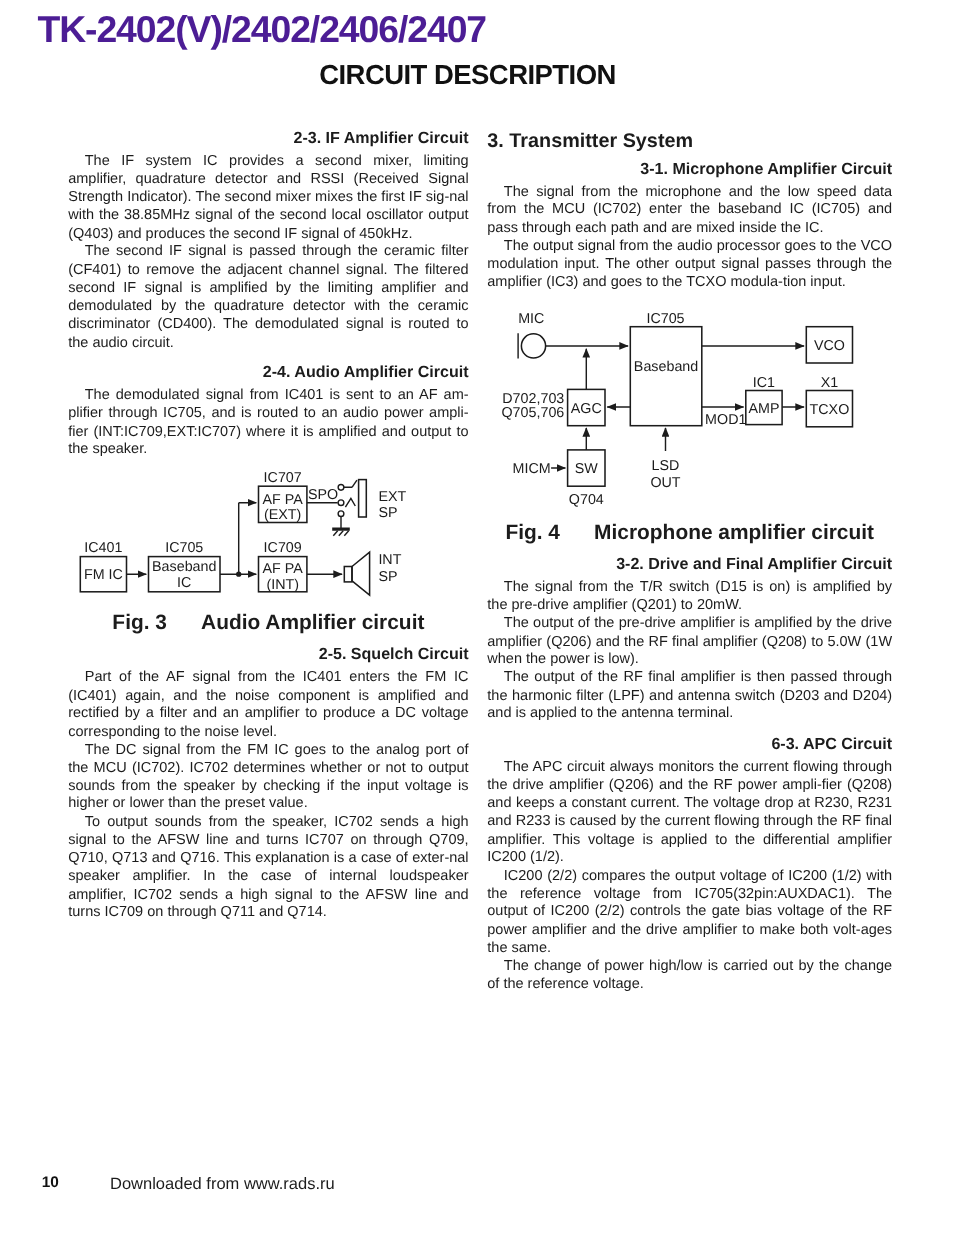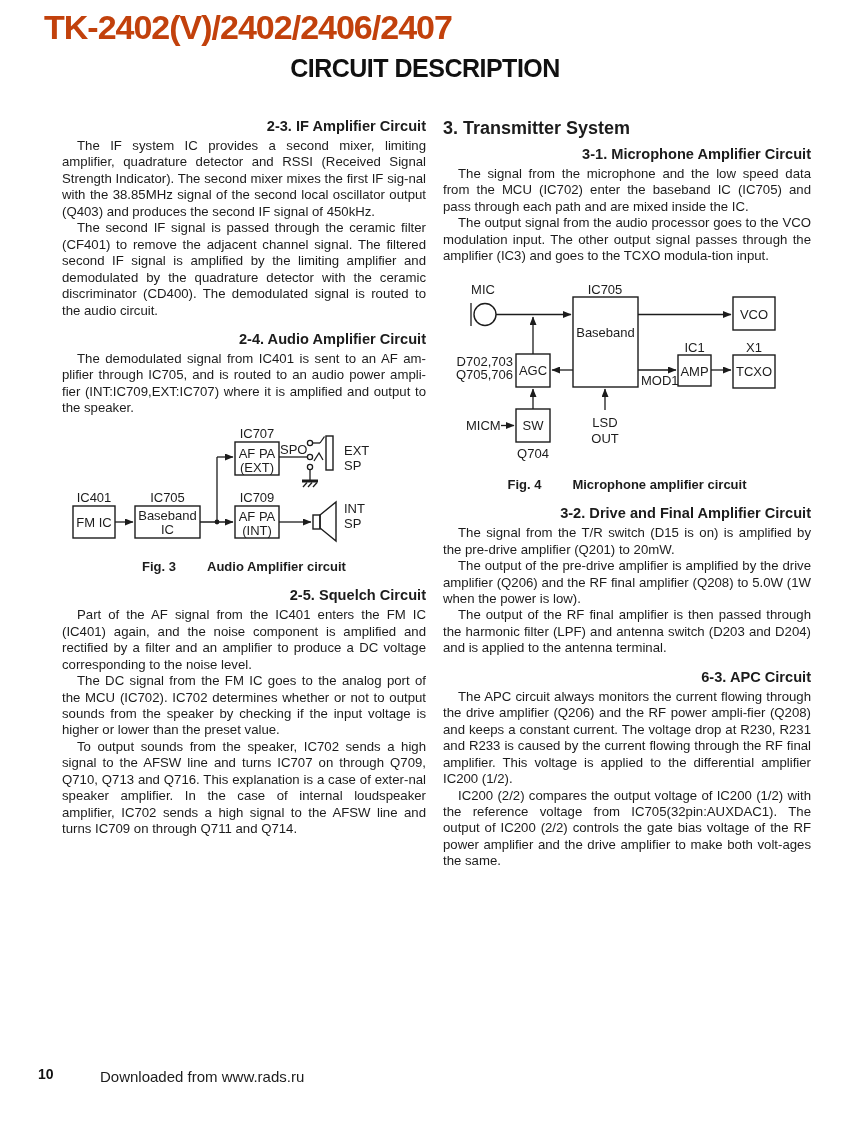--- a/index.html
+++ b/index.html
@@ -1,33 +1,33 @@
 <!DOCTYPE html>
 <html><head>
 <meta charset="utf-8">
 <style>
   html,body{margin:0;padding:0;background:#ffffff;}
   body{width:866px;height:1122px;position:relative;overflow:hidden;
        font-family:"Liberation Sans",sans-serif;color:#1c1c1c;}
-  .page-title{position:absolute;left:44px;top:8px;margin:0;
-       font-size:34px;font-weight:bold;letter-spacing:-1px;color:#c2410c;}
+  .page-title{position:absolute;left:34px;top:8px;margin:0;
+       font-size:34px;font-weight:bold;letter-spacing:-1px;color:#4c1d95;}
   .page-subtitle{position:absolute;left:0;top:54px;width:850px;margin:0;
        text-align:center;font-size:25px;font-weight:bold;letter-spacing:-0.5px;color:#111;}
   .col{position:absolute;top:118px;text-align:justify;
        font-size:13.2px;line-height:16.45px;}
   .col-left{left:62px;width:364px;}
   .col-right{left:443px;width:368px;}
   .col p{margin:0;text-indent:15px;}
   h3.sec{font-size:14.6px;line-height:17px;margin:12px 0 3px;text-align:right;}
   h3.sec.first{margin-top:0;}
   h2.big{font-size:18px;line-height:20px;margin:0 0 8px;text-align:left;}
   figure{margin:6px 0 0;padding:0;}
   figure svg{display:block;}
   figcaption{display:flex;justify-content:center;gap:31px;
-       font-weight:bold;font-size:13px;margin-top:12px;}
+       font-weight:bold;font-size:19px;margin-top:12px;}
   .fig3cap{margin-top:14px;}
   .mt26{margin-top:26px;}
   svg text{font-family:"Liberation Sans",sans-serif;font-size:13px;fill:#1c1c1c;}
   svg .ln{stroke:#1c1c1c;stroke-width:1.3;fill:none;}
   svg .bx{stroke:#1c1c1c;stroke-width:1.4;fill:none;}
   .footer-pageno{position:absolute;left:38px;top:1066px;
        font-size:14px;font-weight:bold;color:#111;}
   .footer-note{position:absolute;left:100px;top:1068px;font-size:15px;color:#1c1c1c;}
 </style>
 </head>
@@ -181,16 +181,17 @@
   </figure>
 
   <h3 class="sec mt26">3-2. Drive and Final Amplifier Circuit</h3>
   <p>The signal from the T/R switch (D15 is on) is amplified by the pre-drive amplifier (Q201) to 20mW.</p>
   <p>The output of the pre-drive amplifier is amplified by the drive amplifier (Q206) and the RF final amplifier (Q208) to 5.0W (1W when the power is low).</p>
   <p>The output of the RF final amplifier is then passed through the harmonic filter (LPF) and antenna switch (D203 and D204) and is applied to the antenna terminal.</p>
 
   <h3 class="sec">6-3. APC Circuit</h3>
   <p>The APC circuit always monitors the current flowing through the drive amplifier (Q206) and the RF power ampli-fier (Q208) and keeps a constant current. The voltage drop at R230, R231 and R233 is caused by the current flowing through the RF final amplifier. This voltage is applied to the differential amplifier IC200 (1/2).</p>
   <p>IC200 (2/2) compares the output voltage of IC200 (1/2) with the reference voltage from IC705(32pin:AUXDAC1). The output of IC200 (2/2) controls the gate bias voltage of the RF power amplifier and the drive amplifier to make both volt-ages the same.</p>
+  <p>The change of power high/low is carried out by the change of the reference voltage.</p>
 </div>
 
 <div class="footer-pageno">10</div>
 <div class="footer-note">Downloaded from www.rads.ru</div>
 
 </body></html>

